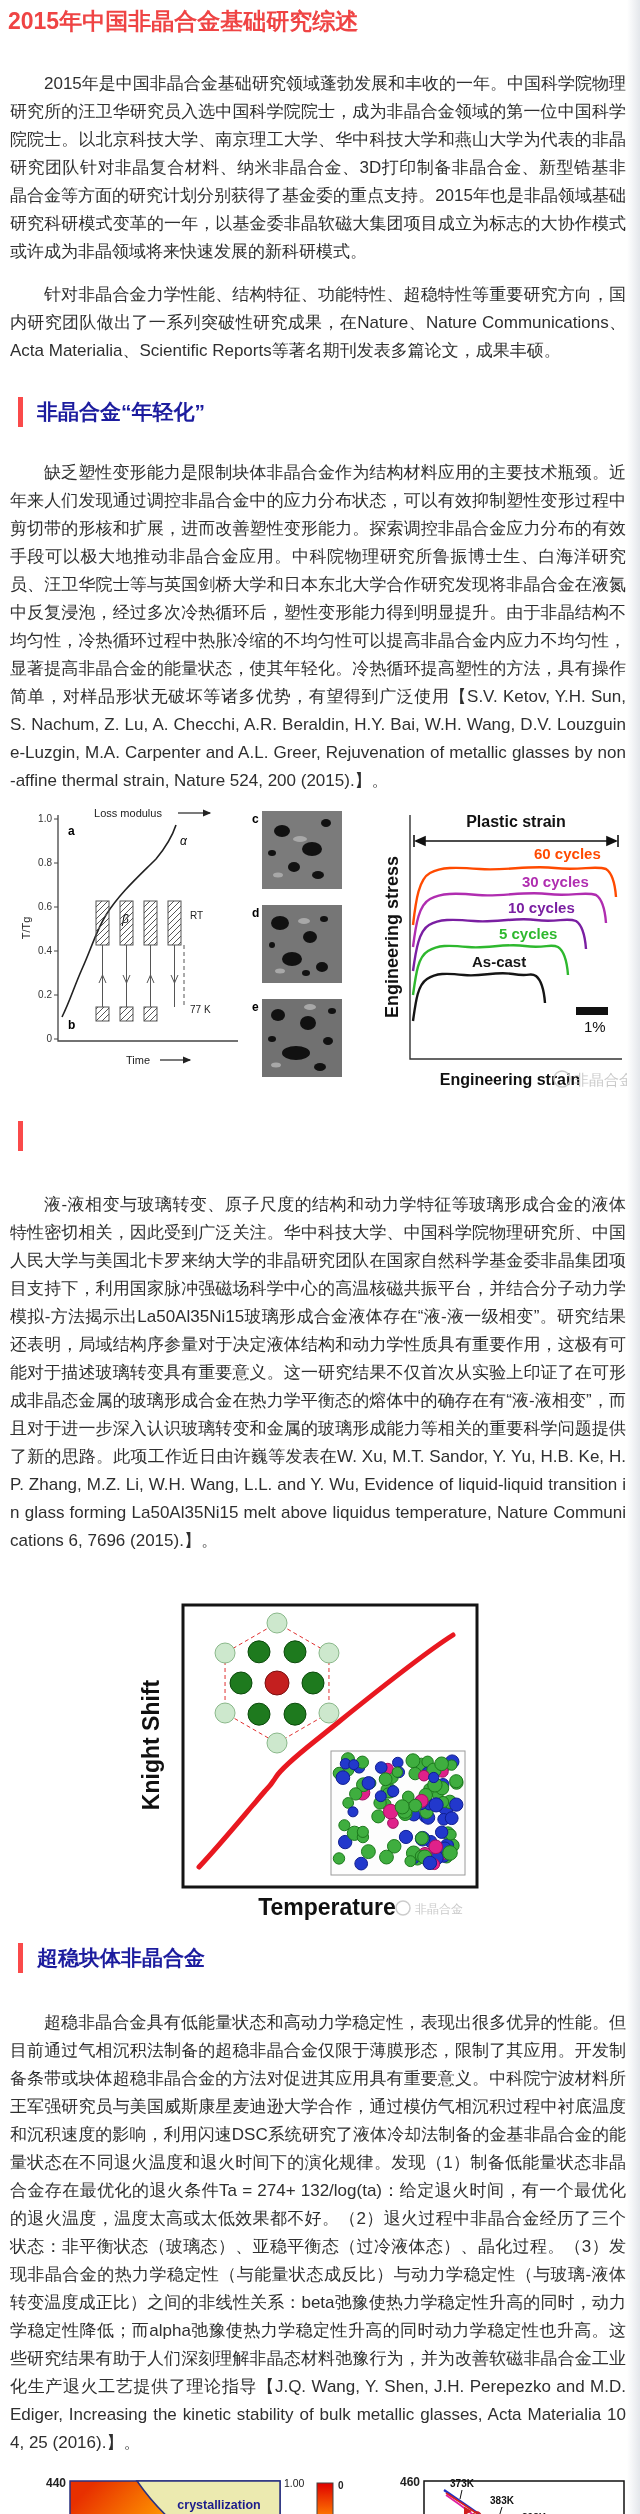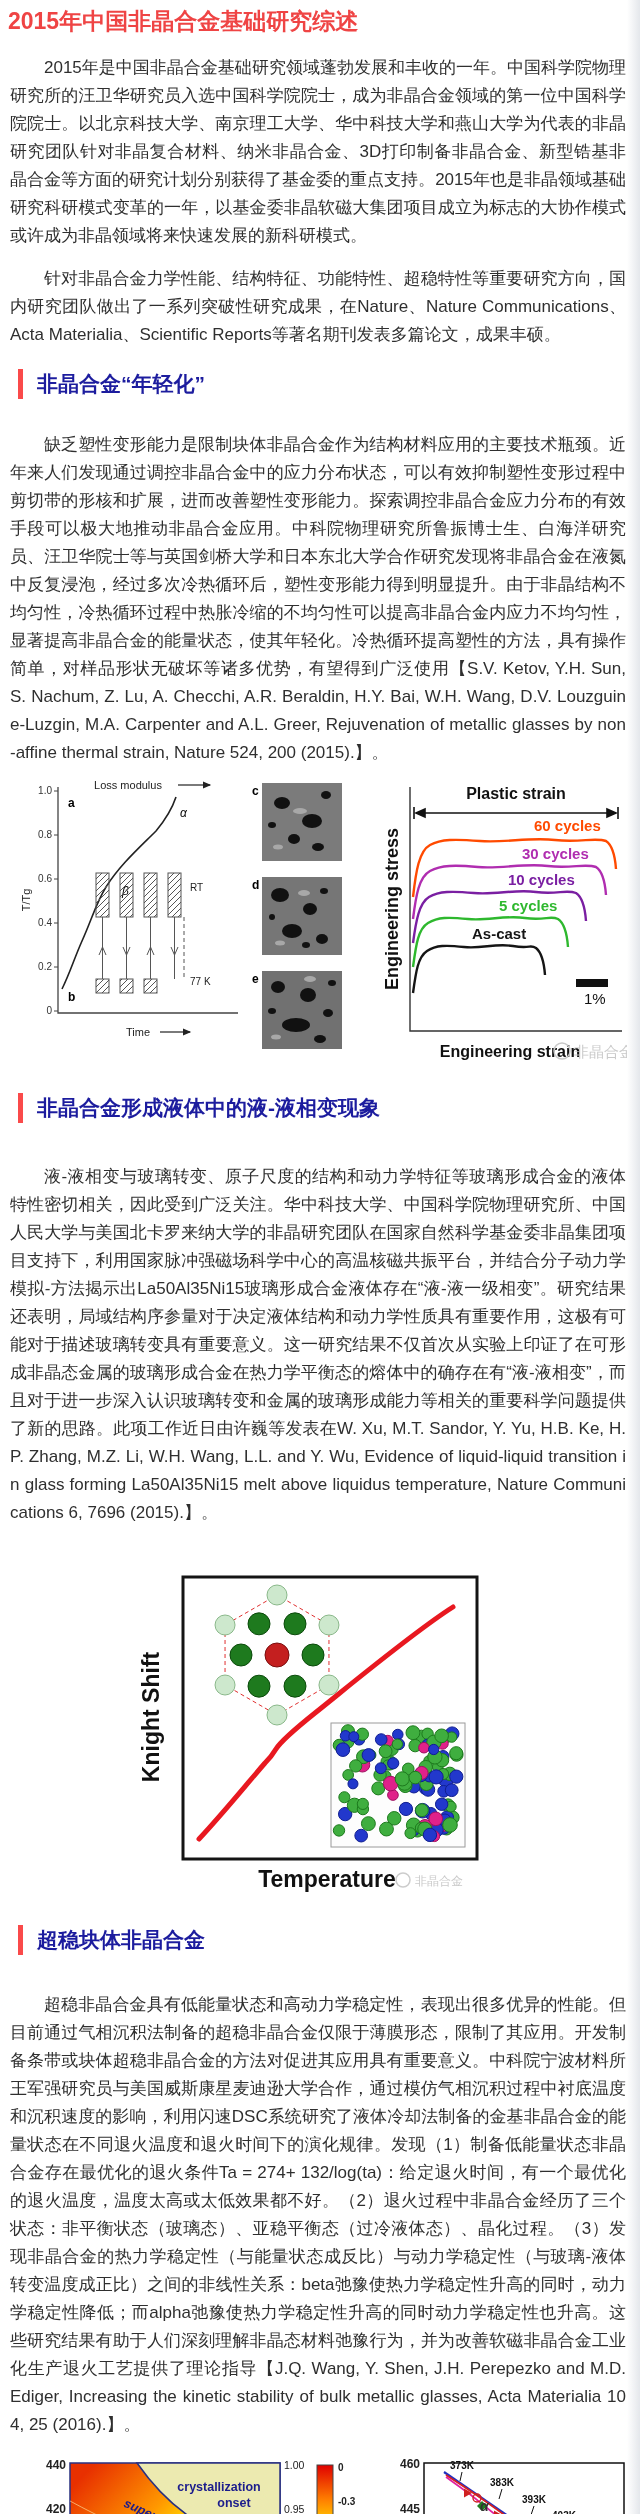--- a/index.html
+++ b/index.html
@@ -17,24 +17,24 @@
   svg text{font-family:"Liberation Sans","DejaVu Sans",sans-serif;}
   .wm{fill:#c4c4c4;opacity:.9;}
 </style>
 </head>
 <body>
 
 <div class="right-strip"></div>
 
 <h1 class="title">2015年中国非晶合金基础研究综述</h1>
 
-<p class="para" style="margin-top:18px">2015年是中国非晶合金基础研究领域蓬勃发展和丰收的一年。中国科学院物理研究所的汪卫华研究员入选中国科学院院士，成为非晶合金领域的第一位中国科学院院士。以北京科技大学、南京理工大学、华中科技大学和燕山大学为代表的非晶研究团队针对非晶复合材料、纳米非晶合金、3D打印制备非晶合金、新型锆基非晶合金等方面的研究计划分别获得了基金委的重点支持。2015年也是非晶领域基础研究科研模式变革的一年，以基金委非晶软磁大集团项目成立为标志的大协作模式或许成为非晶领域将来快速发展的新科研模式。</p>
+<p class="para" style="margin-top:34px">2015年是中国非晶合金基础研究领域蓬勃发展和丰收的一年。中国科学院物理研究所的汪卫华研究员入选中国科学院院士，成为非晶合金领域的第一位中国科学院院士。以北京科技大学、南京理工大学、华中科技大学和燕山大学为代表的非晶研究团队针对非晶复合材料、纳米非晶合金、3D打印制备非晶合金、新型锆基非晶合金等方面的研究计划分别获得了基金委的重点支持。2015年也是非晶领域基础研究科研模式变革的一年，以基金委非晶软磁大集团项目成立为标志的大协作模式或许成为非晶领域将来快速发展的新科研模式。</p>
 <p class="para" style="margin-top:15px">针对非晶合金力学性能、结构特征、功能特性、超稳特性等重要研究方向，国内研究团队做出了一系列突破性研究成果，在Nature、Nature Communications、Acta Materialia、Scientific Reports等著名期刊发表多篇论文，成果丰硕。</p>
 
-<div class="section-h" style="margin-top:20px">
+<div class="section-h" style="margin-top:32px">
   <div class="bar"></div>
   <span class="h-text">非晶合金“年轻化”</span>
 </div>
 <p class="para" style="margin-top:32px">缺乏塑性变形能力是限制块体非晶合金作为结构材料应用的主要技术瓶颈。近年来人们发现通过调控非晶合金中的应力分布状态，可以有效抑制塑性变形过程中剪切带的形核和扩展，进而改善塑性变形能力。探索调控非晶合金应力分布的有效手段可以极大地推动非晶合金应用。中科院物理研究所鲁振博士生、白海洋研究员、汪卫华院士等与英国剑桥大学和日本东北大学合作研究发现将非晶合金在液氮中反复浸泡，经过多次冷热循环后，塑性变形能力得到明显提升。由于非晶结构不均匀性，冷热循环过程中热胀冷缩的不均匀性可以提高非晶合金内应力不均匀性，显著提高非晶合金的能量状态，使其年轻化。冷热循环提高塑性的方法，具有操作简单，对样品形状无破坏等诸多优势，有望得到广泛使用【S.V. Ketov, Y.H. Sun, S. Nachum, Z. Lu, A. Checchi, A.R. Beraldin, H.Y. Bai, W.H. Wang, D.V. Louzguine-Luzgin, M.A. Carpenter and A.L. Greer, Rejuvenation of metallic glasses by non-affine thermal strain, Nature 524, 200 (2015).】。</p>
 
 <svg class="fig" style="margin:6px 0 0 10px" width="620" height="292" viewBox="0 0 620 292">
   <defs>
     <pattern id="hatch" width="6" height="6" patternUnits="userSpaceOnUse">
       <path d="M0,6 L6,0" stroke="#555" stroke-width="1"></path>
     </pattern>
@@ -167,21 +167,20 @@
     <rect x="566" y="206" width="32" height="8" fill="#111"></rect>
     <text x="574" y="231" font-size="15" fill="#111">1%</text>
     <text x="500" y="284" font-size="16" font-weight="bold" fill="#111" text-anchor="middle">Engineering strain</text>
     <circle cx="552" cy="278" r="8" fill="none" stroke="#c8c8c8" stroke-width="1.5"></circle>
     <text x="564" y="284" font-size="15" class="wm">非晶合金</text>
   </g>
 </svg>
 
 <div class="section-h" style="margin-top:28px">
   <div class="bar"></div>
-  <span class="h-text">非晶合金形成液体中的液-液相变现象</span>
 </div>
 <p class="para" style="margin-top:40px">液-液相变与玻璃转变、原子尺度的结构和动力学特征等玻璃形成合金的液体特性密切相关，因此受到广泛关注。华中科技大学、中国科学院物理研究所、中国人民大学与美国北卡罗来纳大学的非晶研究团队在国家自然科学基金委非晶集团项目支持下，利用国家脉冲强磁场科学中心的高温核磁共振平台，并结合分子动力学模拟-方法揭示出La50Al35Ni15玻璃形成合金液体存在“液-液一级相变”。研究结果还表明，局域结构序参量对于决定液体结构和动力学性质具有重要作用，这极有可能对于描述玻璃转变具有重要意义。这一研究结果不仅首次从实验上印证了在可形成非晶态金属的玻璃形成合金在热力学平衡态的熔体中的确存在有“液-液相变”，而且对于进一步深入认识玻璃转变和金属的玻璃形成能力等相关的重要科学问题提供了新的思路。此项工作近日由许巍等发表在W. Xu, M.T. Sandor, Y. Yu, H.B. Ke, H.P. Zhang, M.Z. Li, W.H. Wang, L.L. and Y. Wu, Evidence of liquid-liquid transition in glass forming La50Al35Ni15 melt above liquidus temperature, Nature Communications 6, 7696 (2015).】。</p>
 
 <svg class="fig" style="margin:44px 0 0 115px" width="380" height="330" viewBox="0 0 380 330">
   <rect x="68" y="6" width="294" height="282" fill="#ffffff" stroke="#141414" stroke-width="3"></rect>
   <text x="44" y="146" font-size="23" font-weight="bold" fill="#111" transform="rotate(-90 44 146)" text-anchor="middle">Knight Shift</text>
   <text x="212" y="316" font-size="23" font-weight="bold" fill="#111" text-anchor="middle">Temperature</text>
   <path d="M84,268 C110,240 130,215 150,192 C156,186 158,183 161,178 C166,170 180,158 200,142 C240,110 300,60 338,36" stroke="#e81820" stroke-width="5" fill="none" stroke-linecap="round"></path>
   <g id="cluster">
       <polygon points="213.96152422706632,114 162,144 110.03847577293368,114 110.03847577293368,53.99999999999999 162,24 213.96152422706632,53.99999999999997" fill="none" stroke="#e03030" stroke-dasharray="4 3"></polygon>
@@ -314,21 +313,21 @@
       <circle cx="227.91886594328977" cy="178.65279794980435" r="6.812780941376826" fill="#2238cc" stroke="#101e90"></circle>
       <circle cx="253.3954418214948" cy="252.61521133250335" r="6.952374786302622" fill="#3fae3f" stroke="#1d7a1d"></circle>
       <circle cx="278.1892823037642" cy="192.27889297729308" r="5.607872652545512" fill="#2238cc" stroke="#101e90"></circle>
       <circle cx="326.6641296803318" cy="233.24554264789705" r="6.196339626794839" fill="#2238cc" stroke="#101e90"></circle>
       <circle cx="320.73242968541217" cy="247.8147292713703" r="6.82566364269036" fill="#e0218a" stroke="#a00f60"></circle>
     </g>
   <circle cx="288" cy="309" r="7" fill="none" stroke="#cccccc" stroke-width="1.5"></circle>
   <text x="300" y="314" font-size="12" class="wm">非晶合金</text>
 </svg>
 
-<div class="section-h" style="margin-top:24px">
+<div class="section-h" style="margin-top:14px">
   <div class="bar"></div>
   <span class="h-text">超稳块体非晶合金</span>
 </div>
 <p class="para" style="margin-top:36px">超稳非晶合金具有低能量状态和高动力学稳定性，表现出很多优异的性能。但目前通过气相沉积法制备的超稳非晶合金仅限于薄膜形态，限制了其应用。开发制备条带或块体超稳非晶合金的方法对促进其应用具有重要意义。中科院宁波材料所王军强研究员与美国威斯康星麦迪逊大学合作，通过模仿气相沉积过程中衬底温度和沉积速度的影响，利用闪速DSC系统研究了液体冷却法制备的金基非晶合金的能量状态在不同退火温度和退火时间下的演化规律。发现（1）制备低能量状态非晶合金存在最优化的退火条件Ta = 274+ 132/log(ta)：给定退火时间，有一个最优化的退火温度，温度太高或太低效果都不好。（2）退火过程中非晶合金经历了三个状态：非平衡状态（玻璃态）、亚稳平衡态（过冷液体态）、晶化过程。（3）发现非晶合金的热力学稳定性（与能量状态成反比）与动力学稳定性（与玻璃-液体转变温度成正比）之间的非线性关系：beta弛豫使热力学稳定性升高的同时，动力学稳定性降低；而alpha弛豫使热力学稳定性升高的同时动力学稳定性也升高。这些研究结果有助于人们深刻理解非晶态材料弛豫行为，并为改善软磁非晶合金工业化生产退火工艺提供了理论指导【J.Q. Wang, Y. Shen, J.H. Perepezko and M.D. Ediger, Increasing the kinetic stability of bulk metallic glasses, Acta Materialia 104, 25 (2016).】。</p>
 
 <svg class="fig" style="margin:14px 0 0 12px" width="620" height="235" viewBox="0 0 620 235">
   <defs>
     <linearGradient id="gLeft" x1="0" y1="0.15" x2="1" y2="0.95">
       <stop offset="0" stop-color="#e83000"></stop>
         <stop offset="0.30" stop-color="#ff9800"></stop>

